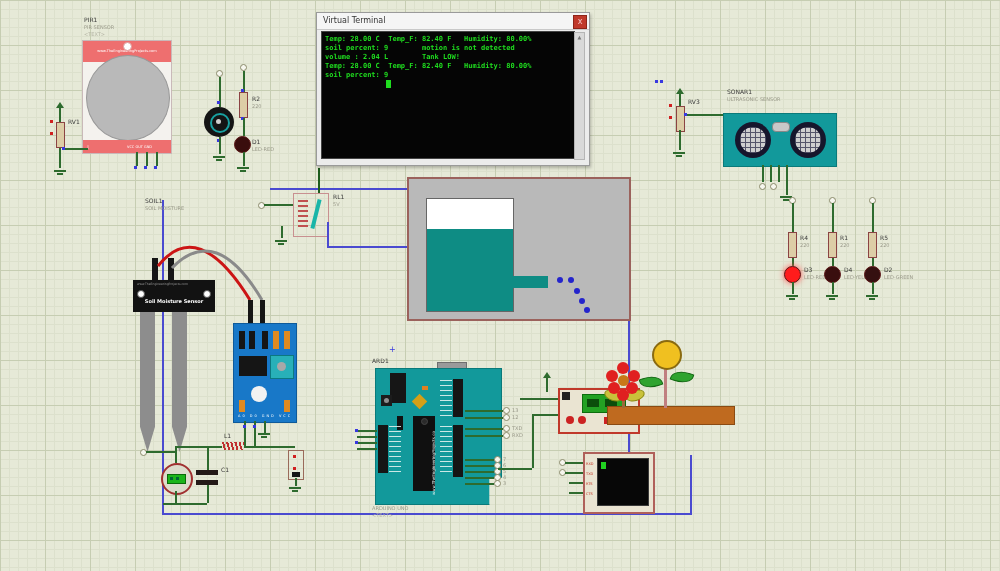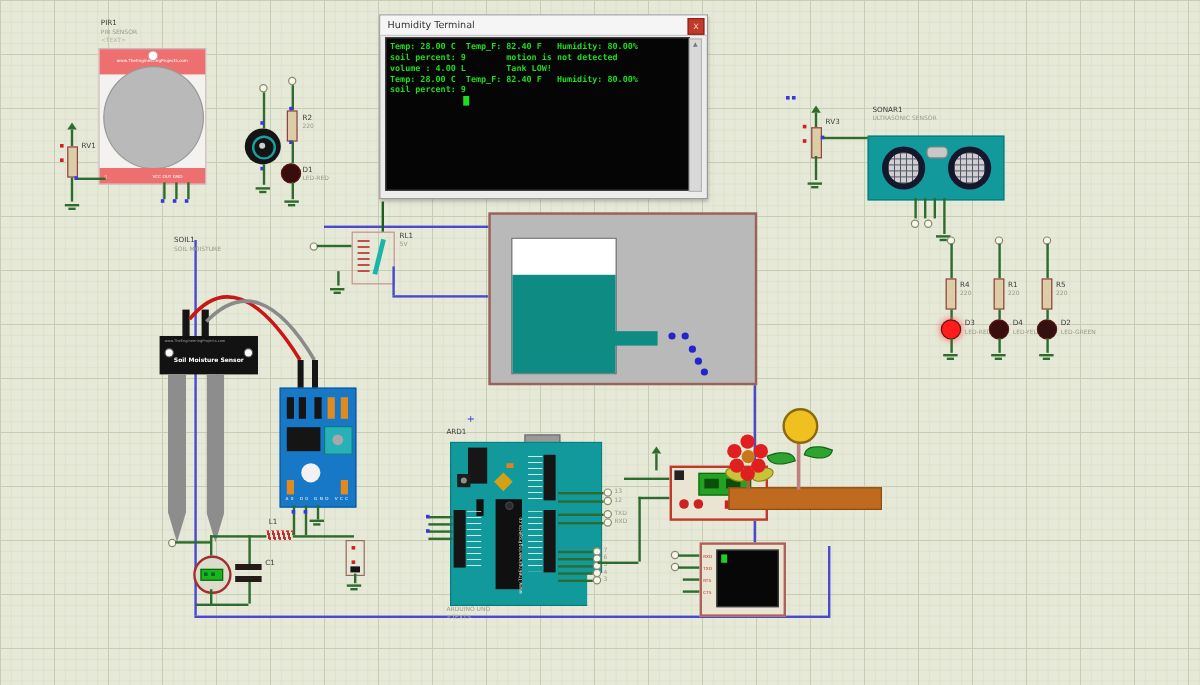--- a/index.html
+++ b/index.html
@@ -399,28 +399,28 @@
   <div class="val" style="left:880px;top:242px;">220</div>
   <div class="wv" style="left:872px;top:258px;height:8px;"></div>
   <div class="led" style="left:864px;top:266px;background:#351010;"></div>
   <div class="ref" style="left:884px;top:266px;">D2</div>
   <div class="val" style="left:884px;top:274px;">LED-GREEN</div>
   <div class="wv" style="left:872px;top:282px;height:12px;"></div>
   <div class="gnd" style="left:866px;top:295px;"></div>
 
   <div class="vtwin">
     <div class="vttitle">
-      <span>Humidity Terminal</span>
+      <span>Virtual Terminal</span>
     </div>
     <div class="vtclose">x</div>
     <div class="vtscreen">
       <div style="height:3px;"></div>
       <div class="vtline">Temp: 28.00 C  Temp_F: 82.40 F   Humidity: 80.00%</div>
       <div class="vtline">soil percent: 9        motion is not detected</div>
-      <div class="vtline">volume : 4.00 L        Tank LOW!</div>
+      <div class="vtline">volume : 2.04 L        Tank LOW!</div>
       <div class="vtline"></div>
       <div class="vtline">Temp: 28.00 C  Temp_F: 82.40 F   Humidity: 80.00%</div>
       <div class="vtline">soil percent: 9</div>
       <div class="vtcursor"></div>
       <div class="vtscroll">▲</div>
     </div>
   </div>
 
 </div>
 

